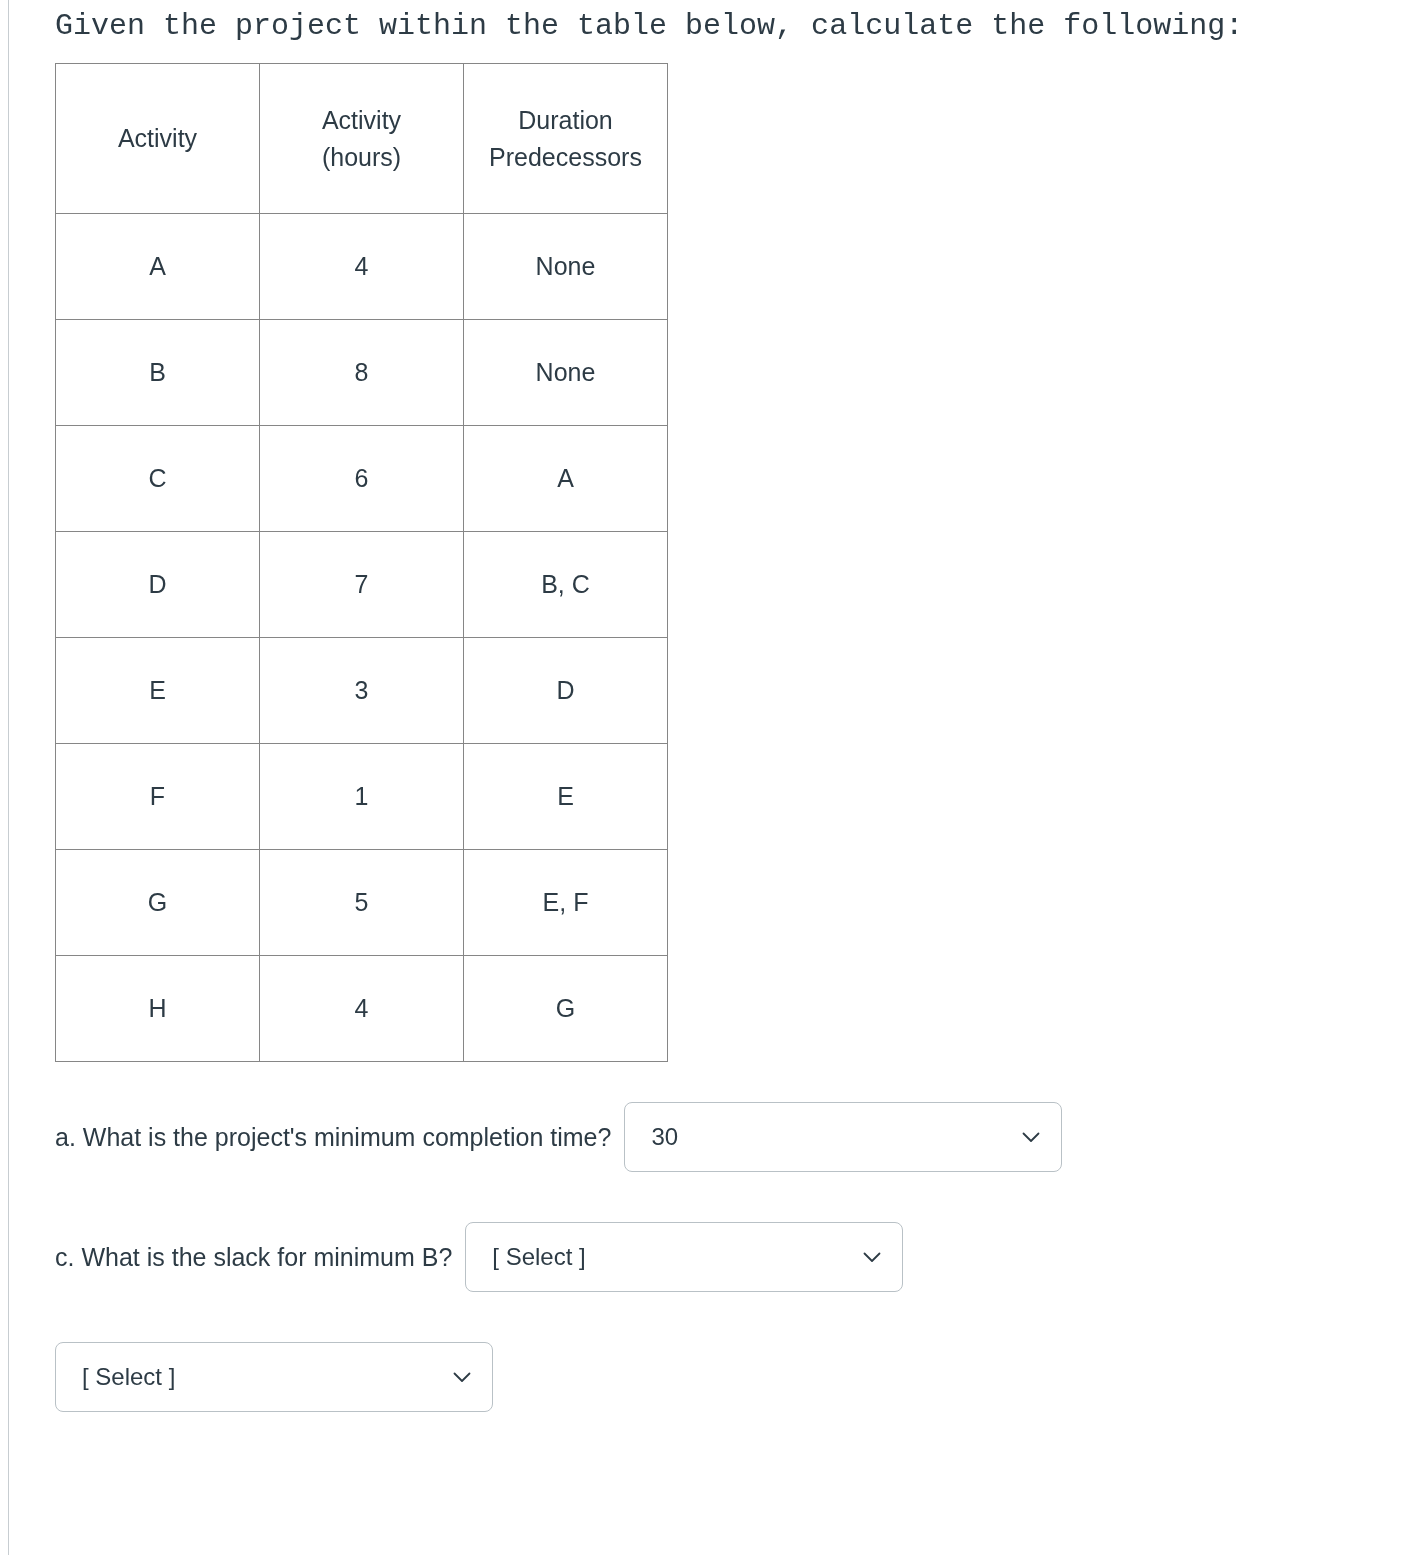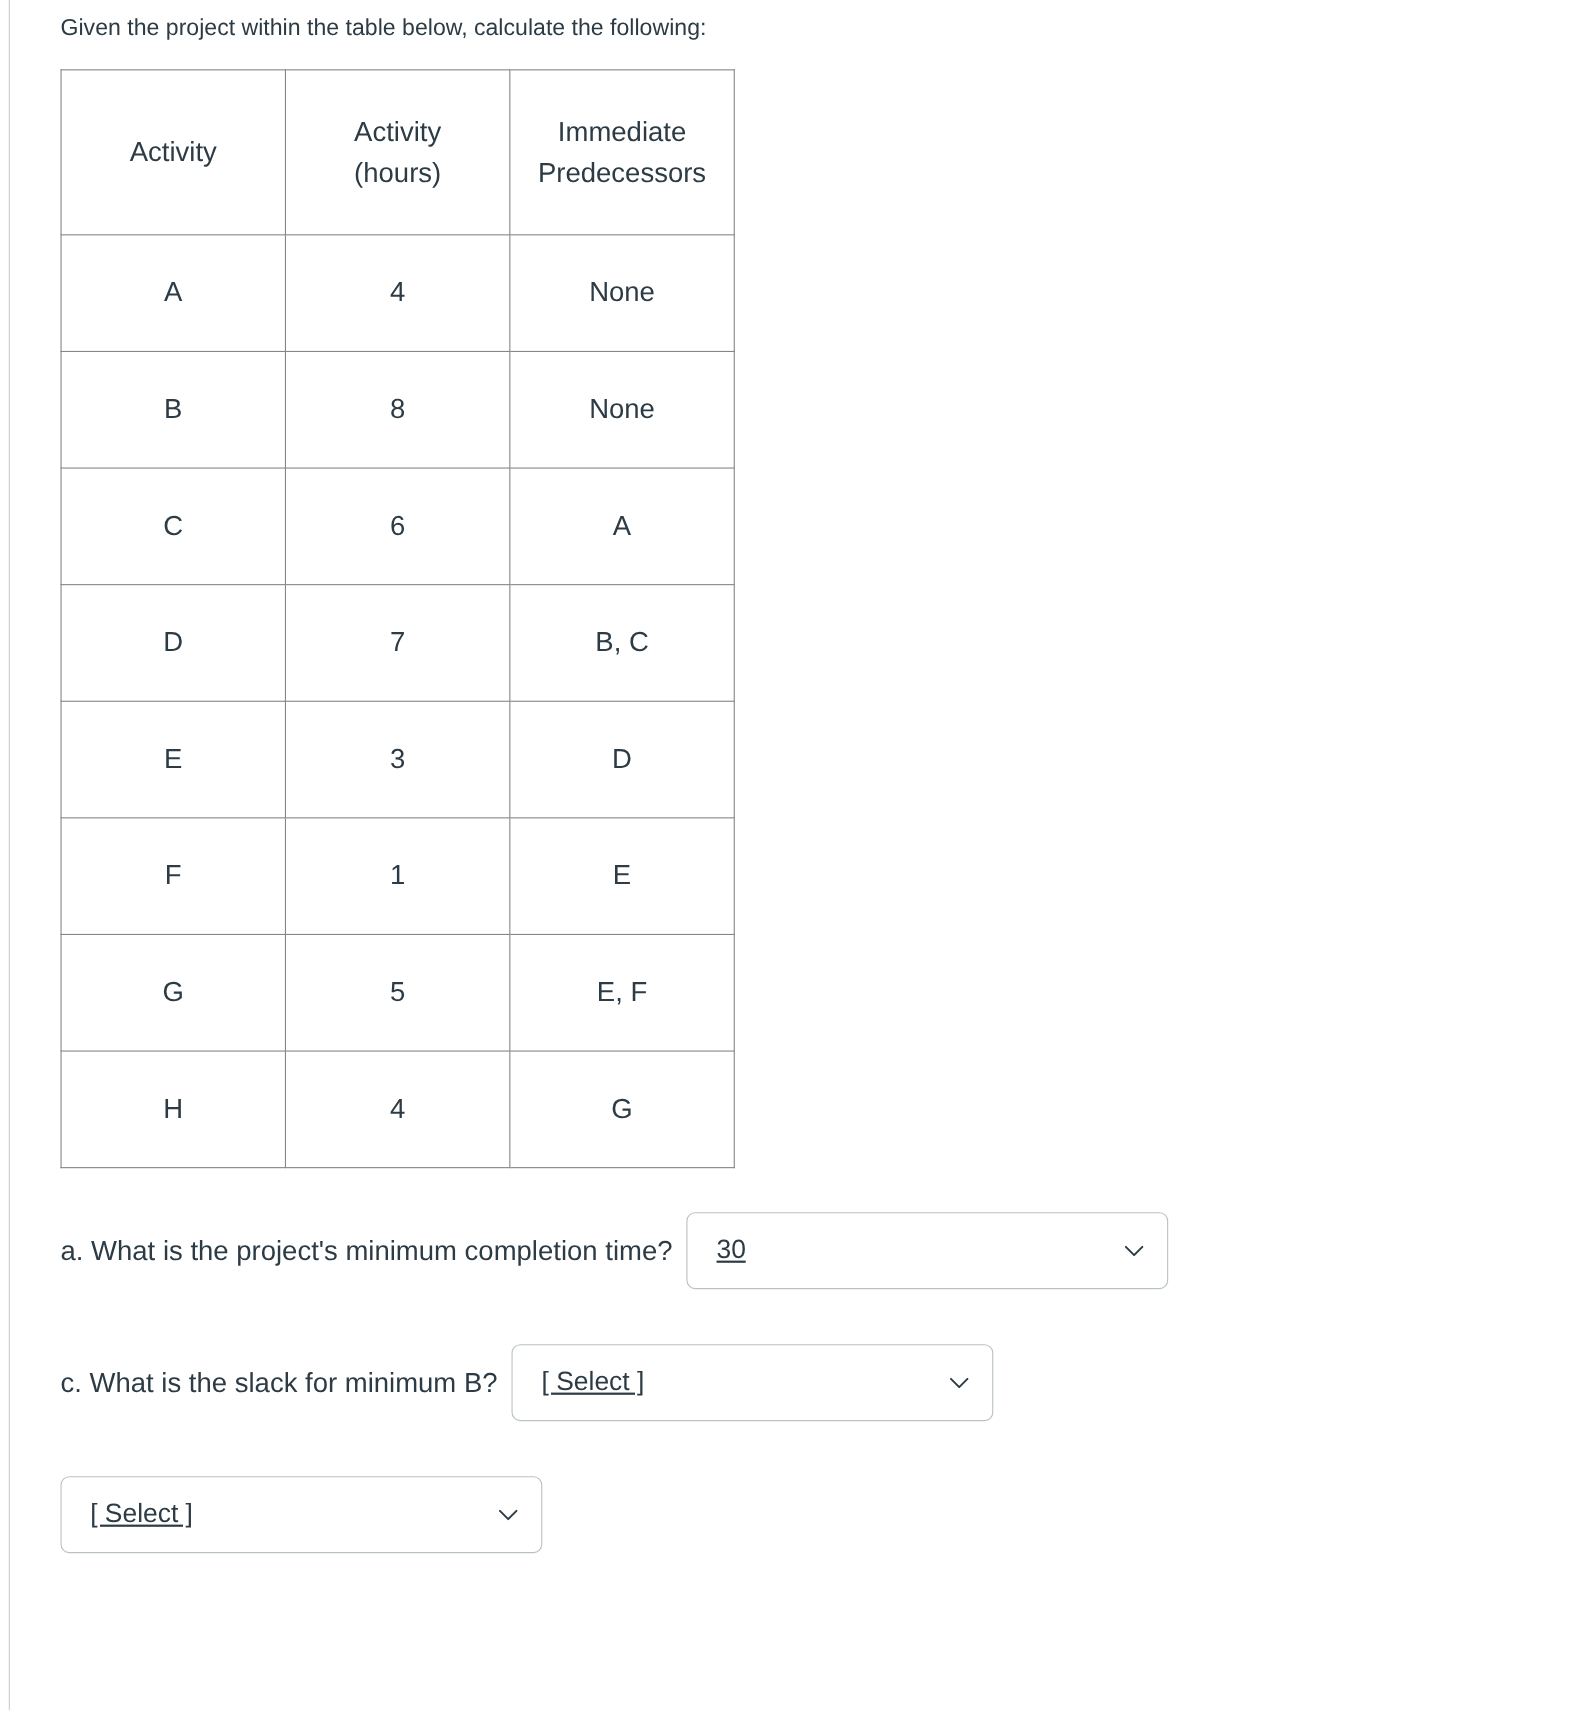--- a/index.html
+++ b/index.html
@@ -17,22 +17,23 @@
     left: 8px;
     top: 0;
     width: 1px;
     height: 1555px;
     background: #c7cdd1;
   }
   .content {
     padding: 8px 0 0 55px;
   }
   .title {
-    font-size: 21px;
+    font-size: 30px;
     line-height: 36px;
+    font-family: Liberation Mono, monospace;
   }
   table.activity-table {
     border-collapse: collapse;
     table-layout: fixed;
     margin-top: 19px;
     padding-left: 44px;
   }
   table.activity-table th,
   table.activity-table td {
     border: 1px solid #868686;
@@ -68,21 +69,20 @@
     width: 438px;
     height: 70px;
     border: 1px solid #b9c1c6;
     border-radius: 8px;
     background: #ffffff;
     display: flex;
     align-items: center;
     justify-content: space-between;
     padding: 0 21px 0 26px;
     cursor: pointer;
-    text-decoration: underline;
   }
   .select .value {
     font-size: 24px;
     color: #2d3b45;
     white-space: nowrap;
     overflow: hidden;
     text-overflow: ellipsis;
   }
   .chevron { display: flex; align-items: center; flex: 0 0 auto; margin-left: 12px; }
   .chevron svg { display: block; }
@@ -95,21 +95,21 @@
 <div class="content">
 
   <div class="title">Given the project within the table below, calculate the following:</div>
 
   <table class="activity-table">
     <thead>
       <tr>
         <th>Activity</th>
         <th>Activity
 (hours)</th>
-        <th>Immediate
+        <th>Duration
 Predecessors</th>
       </tr>
     </thead>
     <tbody>
       <tr>
         <td>A</td>
         <td>4</td>
         <td>None</td>
       </tr>
       <tr>

